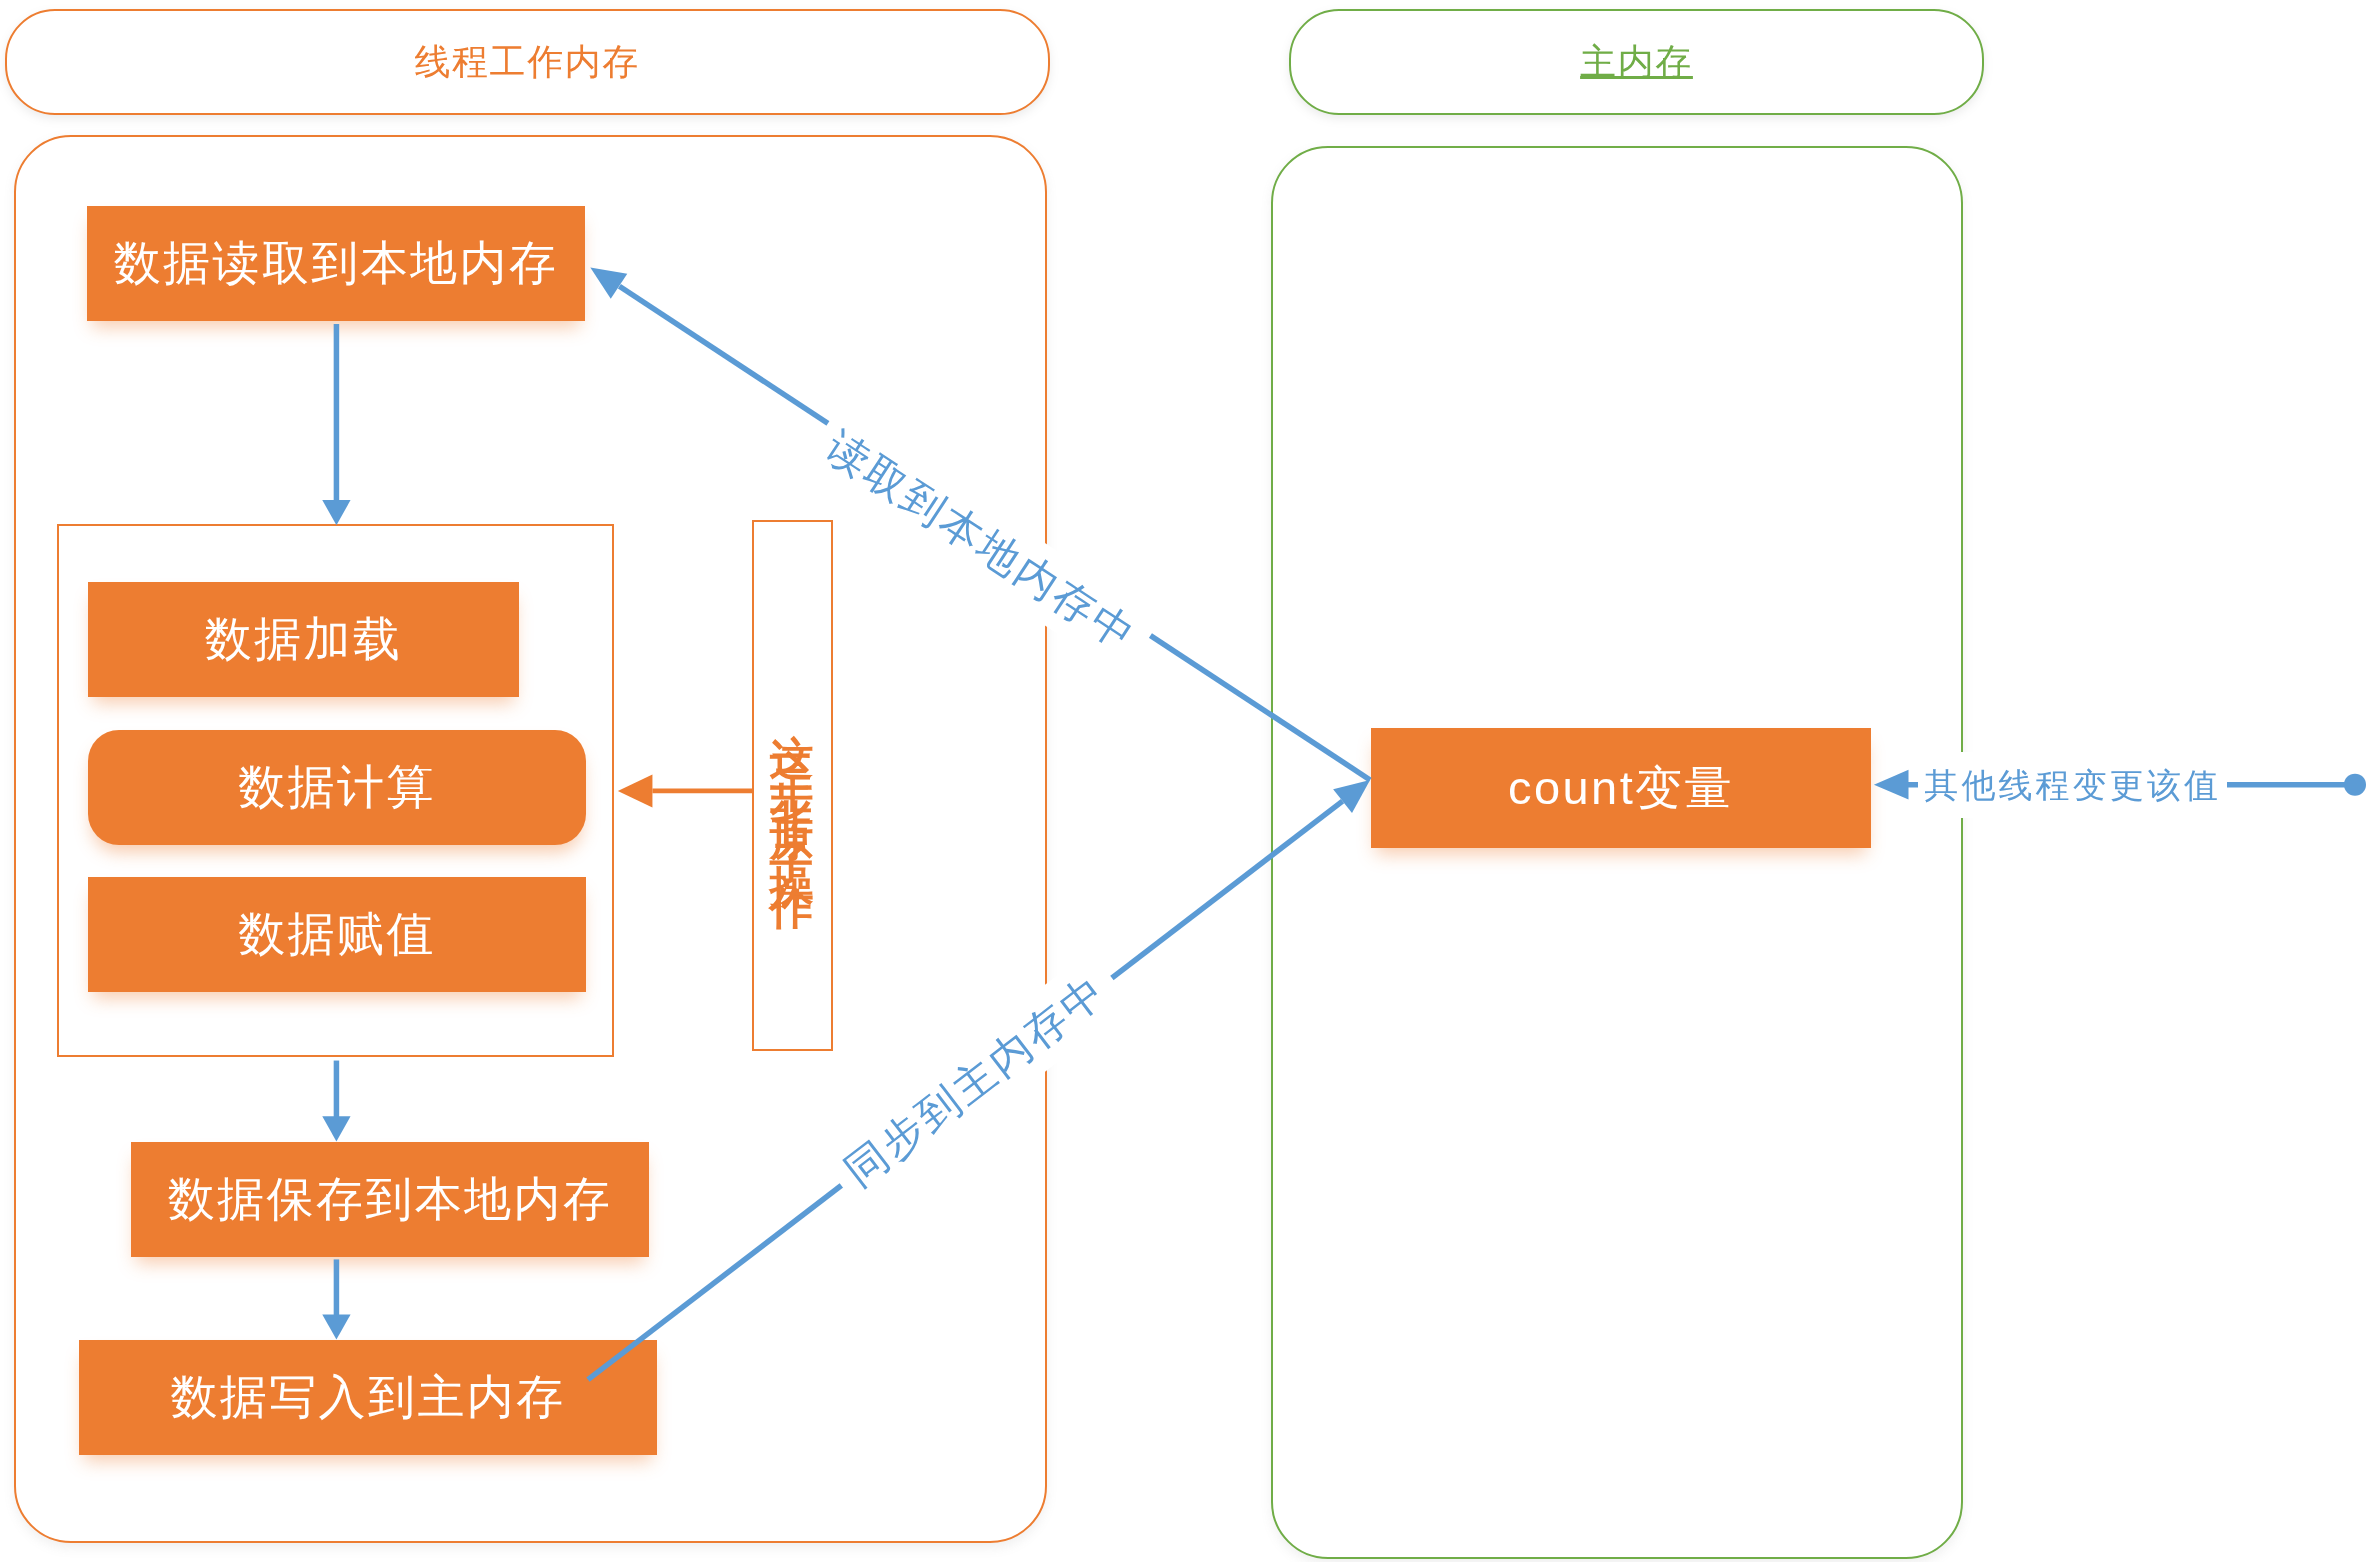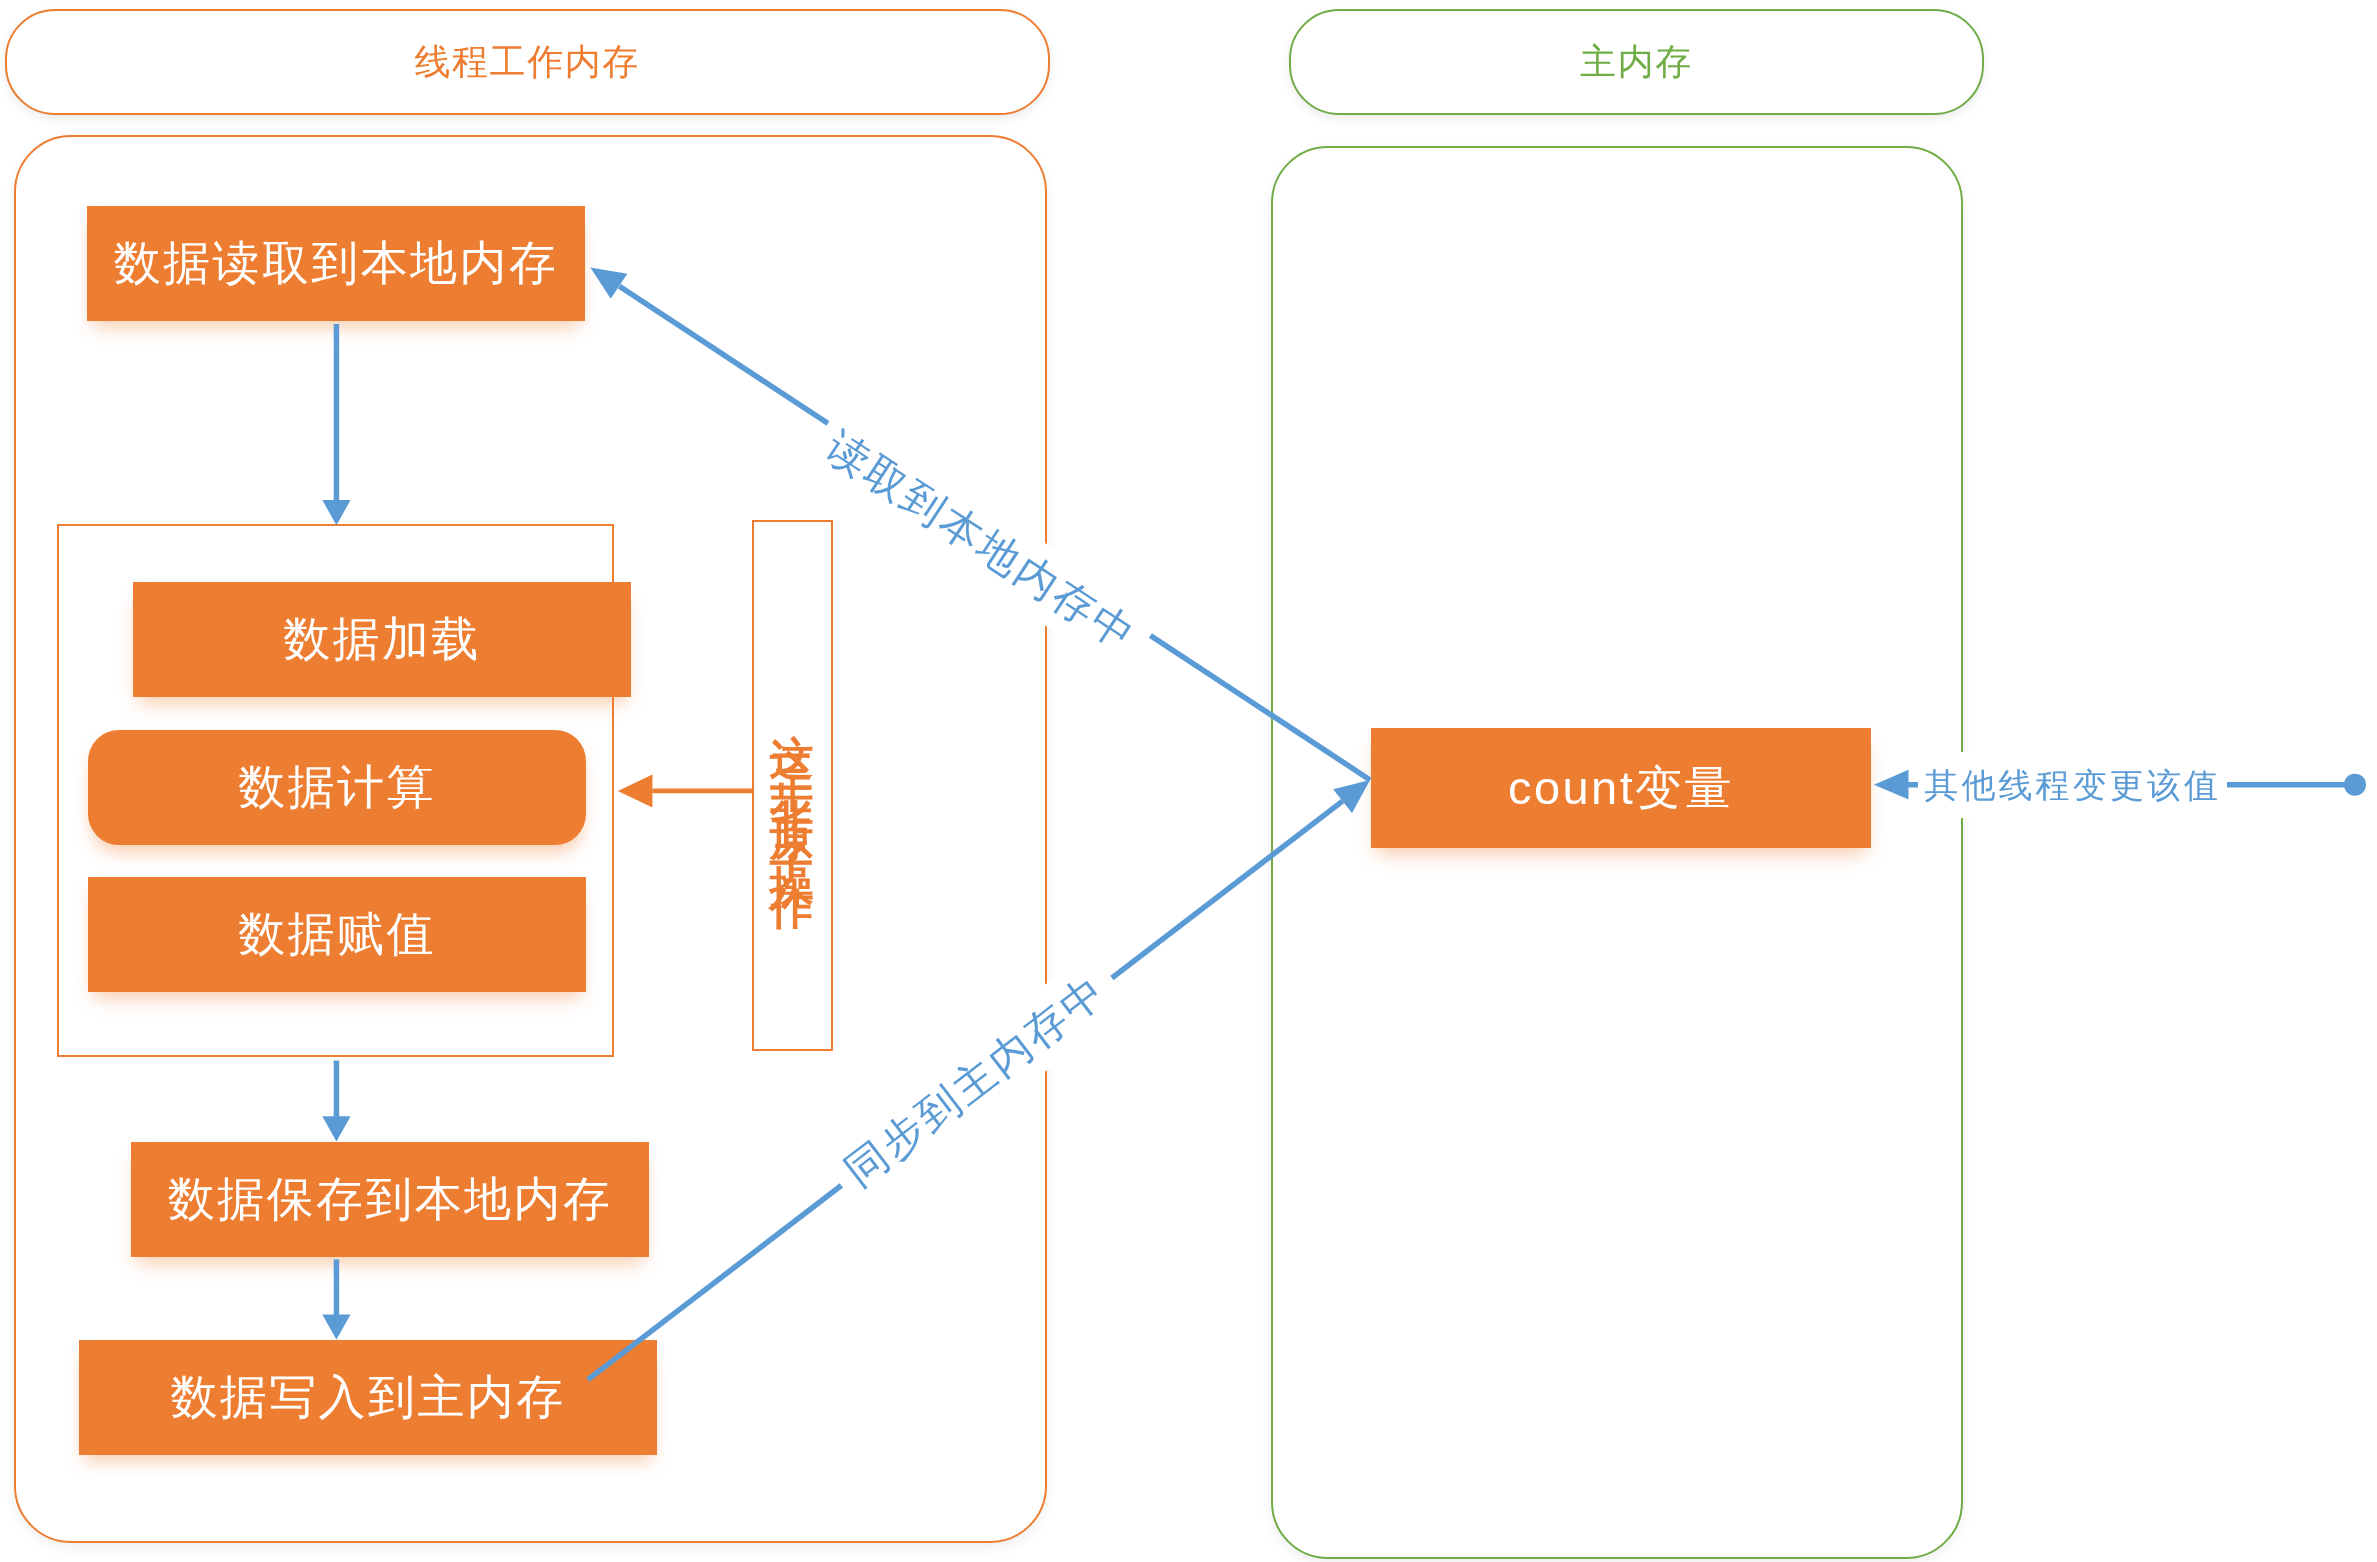--- a/index.html
+++ b/index.html
@@ -63,34 +63,34 @@
     background:#ffffff;color:#5B9BD5;font-size:34px;letter-spacing:3.1px;white-space:nowrap;
     height:66px;line-height:66px;z-index:6;text-align:center;
   }
 </style>
 </head>
 <body>
 
 <div class="abs pill orange" style="left:4.7px;top:9.4px;width:1045px;height:106px;">
   <span>线程工作内存</span>
 </div>
-<div class="abs pill green" style="left:1289px;top:9.4px;width:695px;height:106px;">
+<div class="abs pill green" style="left:1289px;top:9.4px;width:695px;height:106px;text-decoration:underline;">
   <span>主内存</span>
 </div>
 
 <div class="abs panel orange" style="left:14px;top:135px;width:1033px;height:1408px;"></div>
 <div class="abs panel green" style="left:1271px;top:146px;width:692px;height:1413px;"></div>
 
 <div class="abs step" style="left:87px;top:206px;width:498px;height:115px;">
   <span>数据读取到本地内存</span>
 </div>
 
 <div class="abs group" style="left:57px;top:524px;width:557px;height:533px;"></div>
 
-<div class="abs step" style="left:88px;top:582px;width:498px;height:115px;margin-left:45px;">
+<div class="abs step" style="left:88px;top:582px;width:431px;height:115px;">
   <span>数据加载</span>
 </div>
 <div class="abs step" style="left:88px;top:730px;width:498px;height:115px;border-radius:31px;">
   <span>数据计算</span>
 </div>
 <div class="abs step" style="left:88px;top:877px;width:498px;height:115px;">
   <span>数据赋值</span>
 </div>
 
 <div class="abs step" style="left:87px;top:1142px;width:518px;height:115px;margin-left:44px;">

